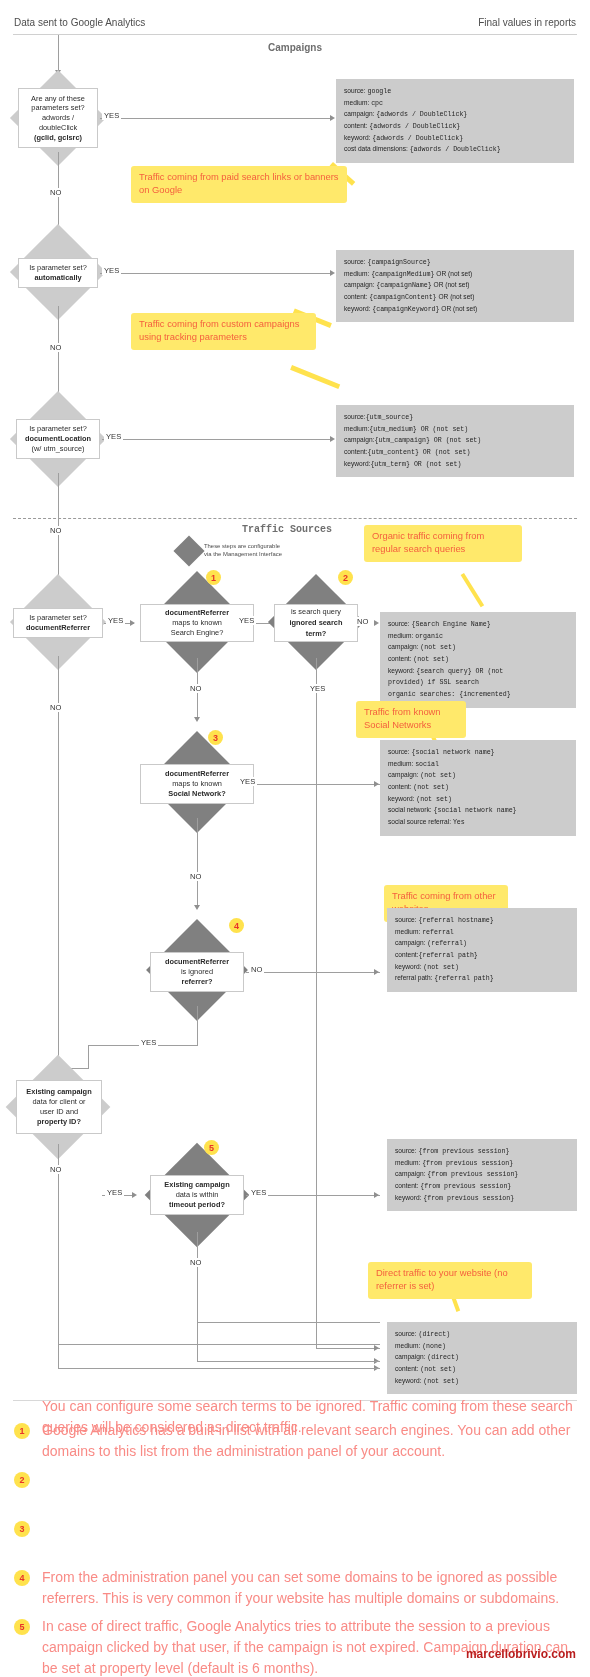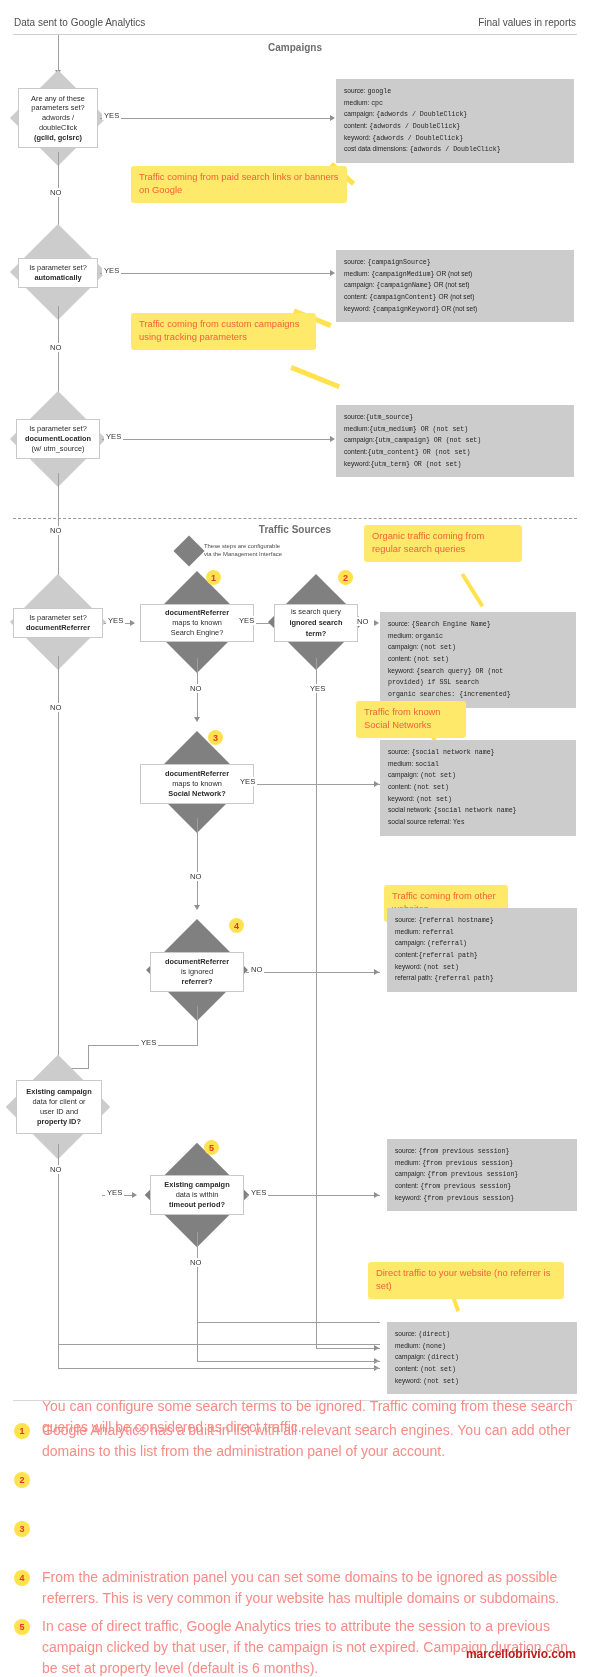--- a/index.html
+++ b/index.html
@@ -196,21 +196,21 @@
   <div class="resbox" style="left:336px; top:405px; width:238px;">
     <div class="ln"><span class="k">source:</span><span class="v">{utm_source}</span></div>
     <div class="ln"><span class="k">medium:</span><span class="v">{utm_medium} OR (not set)</span></div>
     <div class="ln"><span class="k">campaign:</span><span class="v">{utm_campaign} OR (not set)</span></div>
     <div class="ln"><span class="k">content:</span><span class="v">{utm_content} OR (not set)</span></div>
     <div class="ln"><span class="k">keyword:</span><span class="v">{utm_term} OR (not set)</span></div>
   </div>
 
   <div class="dash-rule" style="top:518px;"></div>
 
-  <div class="section-title" style="left:200px; top:524px; width:190px;">Traffic Sources</div>
+  <div class="section-title" style="left:192px; top:524px; width:190px;font-family:Liberation Mono, monospace;">Traffic Sources</div>
 
   <div class="diamond dark" style="left:178px; top:540px; width:22px; height:22px;"></div>
   <div class="legend-note" style="left:204px; top:543px; width:110px; white-space:pre-line;">These steps are configurable
 via the Management Interface</div>
 
   <div class="vline" style="left:58px; top:473px; height:125px;"></div>
   <div class="edge-label" style="left:48px; top:526px;">NO</div>
   <div class="arrow-d" style="left:55px; top:594px;"></div>
 
   <div class="diamond" style="left:24px; top:588px; width:68px; height:68px;"></div>
@@ -375,21 +375,21 @@
   <div class="arrow-r" style="left:374px; top:1358px;"></div>
   <div class="vline" style="left:197px; top:1322px; height:39px;"></div>
   <div class="hline" style="left:197px; top:1361px; width:183px;"></div>
 
   <div class="hline" style="left:58px; top:1344px; width:322px;"></div>
   <div class="arrow-r" style="left:374px; top:1365px;"></div>
   <div class="vline" style="left:58px; top:1344px; height:24px;"></div>
   <div class="hline" style="left:58px; top:1368px; width:322px;"></div>
 
   <div class="callout-tail" style="left:452px; top:1288px; width:24px; height:4px; transform:rotate(70deg);"></div>
-  <div class="callout" style="left:368px; top:1262px; width:196px;">Direct traffic to your website (no referrer is set)</div>
+  <div class="callout" style="left:368px; top:1262px; width:164px;">Direct traffic to your website (no referrer is set)</div>
 
   <div class="resbox" style="left:387px; top:1322px; width:190px;">
     <div class="ln"><span class="k">source:</span> <span class="v">(direct)</span></div>
     <div class="ln"><span class="k">medium:</span> <span class="v">(none)</span></div>
     <div class="ln"><span class="k">campaign:</span> <span class="v">(direct)</span></div>
     <div class="ln"><span class="k">content:</span> <span class="v">(not set)</span></div>
     <div class="ln"><span class="k">keyword:</span> <span class="v">(not set)</span></div>
   </div>
 
   <div class="foot-rule" style="top:1400px;"></div>

